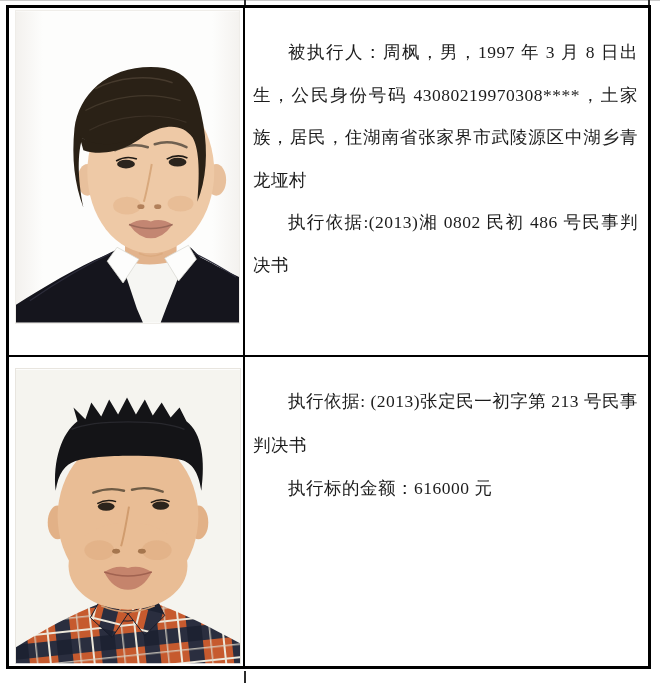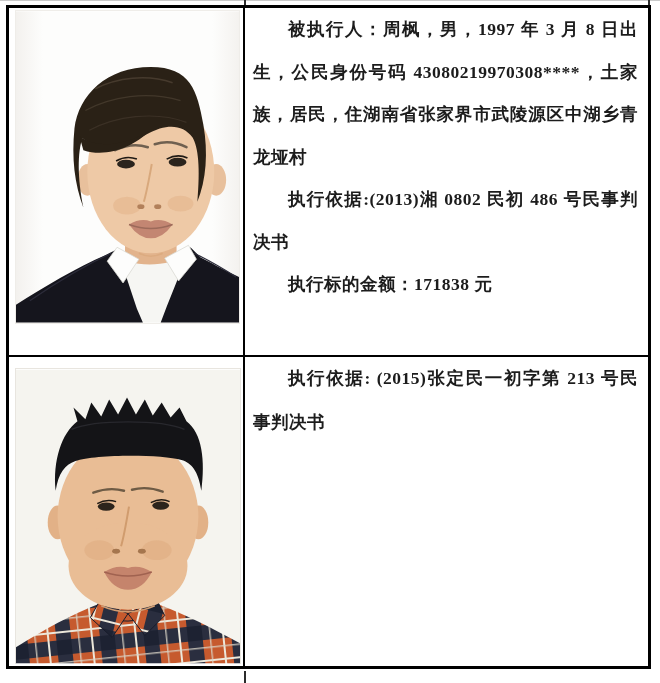--- a/index.html
+++ b/index.html
@@ -25,21 +25,21 @@
     width: 645px; height: 664px;
     border: 3px solid #000;
     display: grid;
     grid-template-columns: 236px 1fr;
     grid-template-rows: 349px 1fr;
     background: #fff;
   }
   .cell { position: relative; overflow: hidden; }
   .photo-cell { border-right: 2px solid #000; }
   .row1 { border-bottom: 2px solid #000; }
-  .text-cell { padding: 0 10px 0 8px; font-weight: bold; }
+  .text-cell { padding: 23px 10px 0 8px; }
   .text-cell p {
     margin: 0;
     text-indent: 2em;
     text-align: justify;
     font-size: 17.5px;
     letter-spacing: 0.5px;
     color: #1c1c1c;
   }
   .row1.text-cell p { line-height: 42.5px; }
   .row2.text-cell p { line-height: 43.5px; }
@@ -115,21 +115,20 @@
           <path d="M80,78 C102,67 132,63 158,72" stroke="#4d4133" stroke-width="1.6" fill="none" opacity="0.8"></path>
           <path d="M70,100 C96,86 132,80 166,90" stroke="#4d4133" stroke-width="1.4" fill="none" opacity="0.7"></path>
           <path d="M74,120 C100,106 140,100 172,112" stroke="#43382c" stroke-width="1.2" fill="none" opacity="0.7"></path>
         </svg>
       </div>
     </div>
 
     <div class="cell text-cell row1">
       <p>被执行人：周枫，男，1997 年 3 月 8 日出生，公民身份号码 43080219970308****，土家族，居民，住湖南省张家界市武陵源区中湖乡青龙垭村</p>
       <p>执行依据:(2013)湘 0802 民初 486 号民事判决书</p>
-      <p>执行标的金额：171838 元</p>
     </div>
 
     <div class="cell photo-cell row2">
       <div class="photo-frame p2">
         <svg viewBox="0 0 226 296" role="img" aria-label="证件照：男子，黑色短刺发，橙黑格子衬衫，浅灰背景">
           <defs>
             <pattern id="plaid" width="44" height="44" patternUnits="userSpaceOnUse" patternTransform="rotate(-6)">
               <rect width="44" height="44" fill="#c65a2e"></rect>
               <rect x="12" width="15" height="44" fill="#2a2e3f"></rect>
               <rect y="12" width="44" height="15" fill="#2a2e3f"></rect>
@@ -182,17 +181,18 @@
           <path d="M89,204 Q102,196 113,200 Q124,196 137,204 Q128,222 113,222 Q98,222 89,204 Z" fill="#c5846c"></path>
           <path d="M89,204 Q113,212 137,204" stroke="#a06250" stroke-width="1.4" fill="none"></path>
 
           <path d="M40,122 C37,92 46,64 62,52 L58,38 L70,50 L76,33 L86,47 L94,30 L103,45 L112,28 L121,45 L130,30 L138,46 L147,33 L156,48 L165,38 L172,52 C188,64 191,92 187,122 C184,102 177,94 167,91 C147,85 80,85 60,92 C49,96 43,104 40,122 Z" fill="#141417"></path>
           <path d="M56,60 C80,50 146,50 170,60" stroke="#2d2d33" stroke-width="1.4" fill="none" opacity="0.8"></path>
         </svg>
       </div>
     </div>
 
     <div class="cell text-cell row2">
-      <p>执行依据: (2015)张定民一初字第 213 号民事判决书</p>
+      <p>执行依据: (2013)张定民一初字第 213 号民事判决书</p>
+      <p>执行标的金额：616000 元</p>
     </div>
 
   </div>
 </div>
 
 </body></html>

